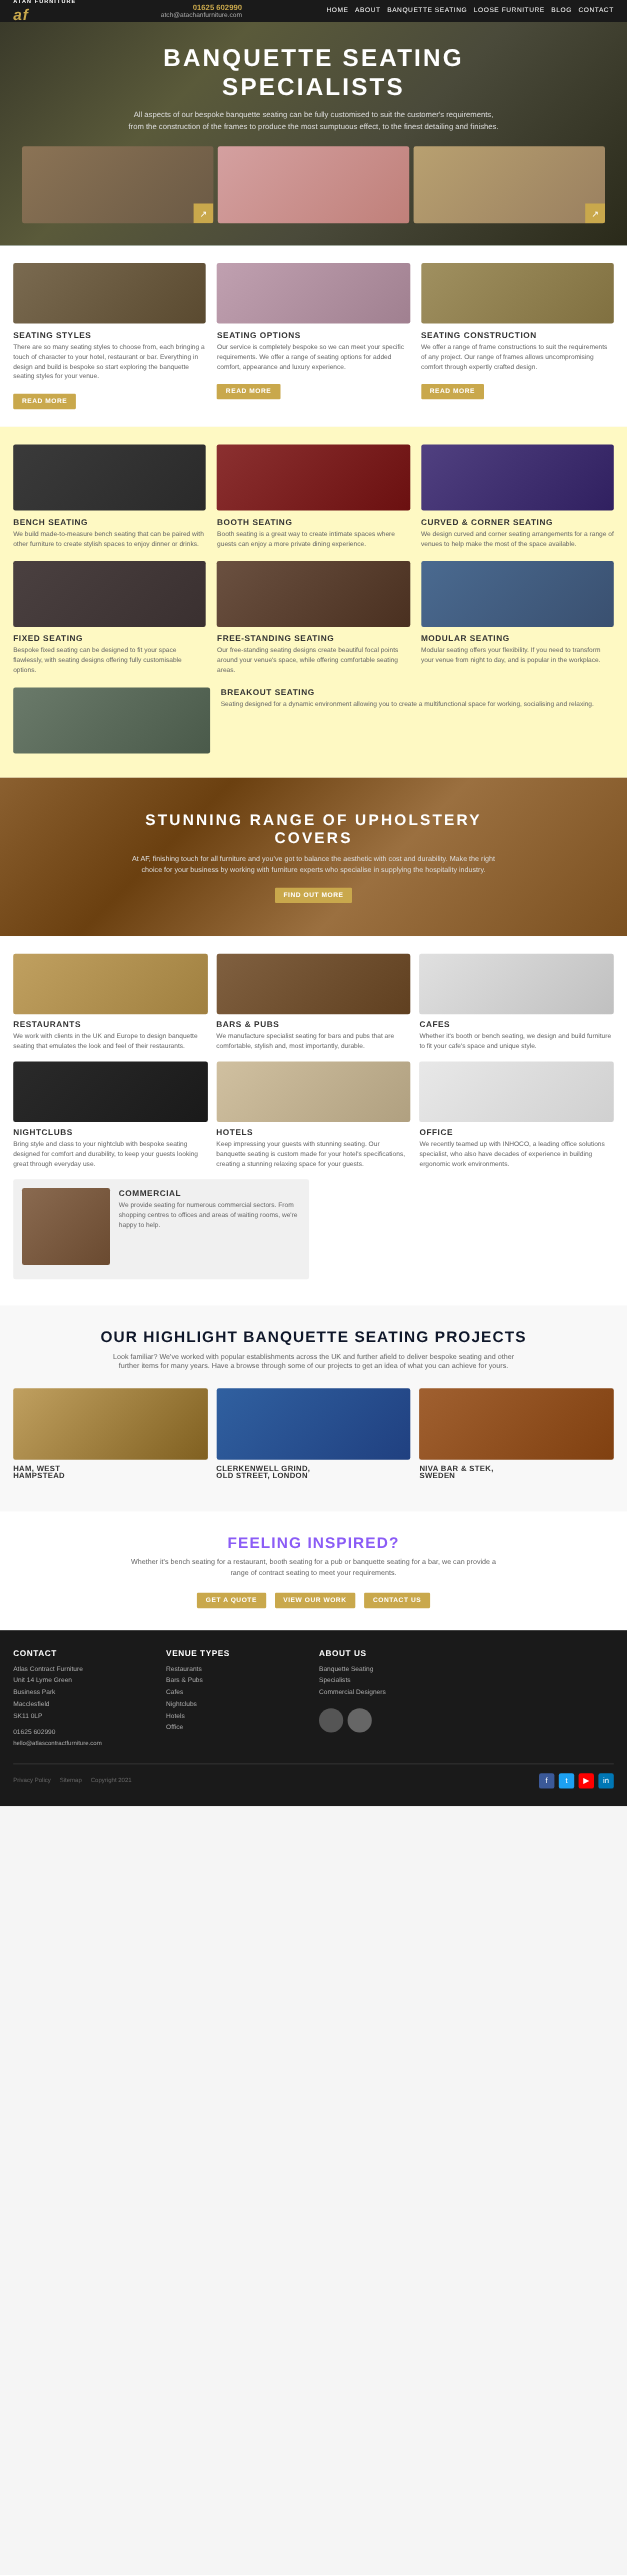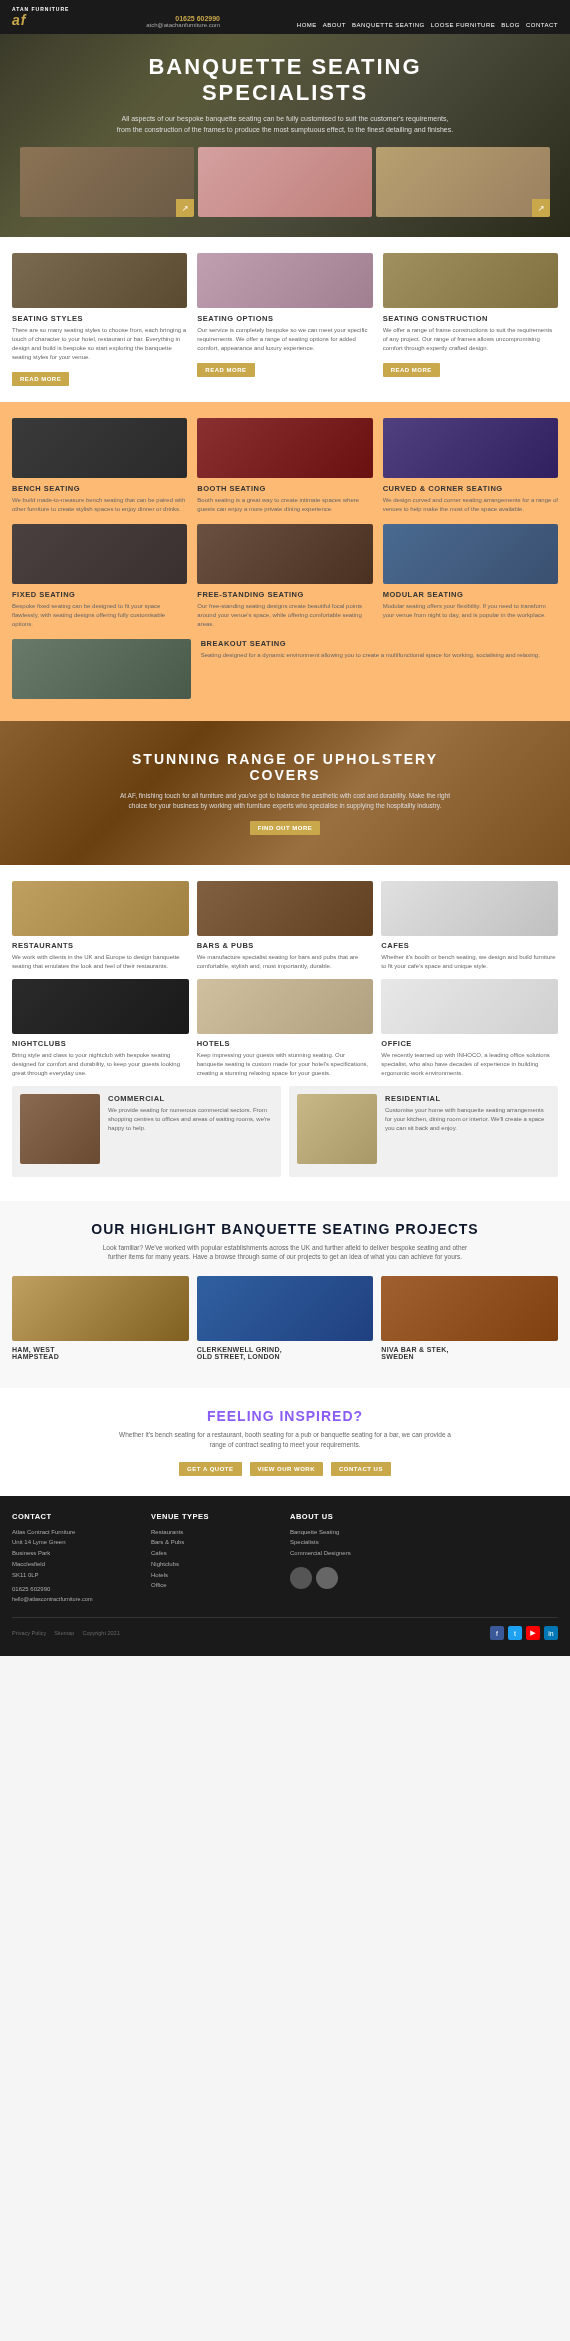--- a/index.html
+++ b/index.html
@@ -1,19 +1,19 @@
 <!DOCTYPE html>
 <html><head>
   <meta charset="utf-8">
   <style>
     * { margin: 0; padding: 0; box-sizing: border-box; }
     body { font-family: Arial, sans-serif; background: #f5f5f5; width: 570px; overflow-x: hidden; }
 
     
-    .header { background: #1a1a1a; display: flex; align-items: flex-end; justify-content: space-between; padding: 6px 12px; height: 34px; }
+    .header { background: #1a1a1a; display: flex; align-items: center; justify-content: space-between; padding: 6px 12px; height: 20px; }
     .logo { color: #c9a84c; font-size: 16px; font-weight: bold; font-style: italic; }
     .logo span { color: white; font-size: 8px; display: block; letter-spacing: 1px; }
     .nav { display: flex; gap: 6px; }
     .nav a { color: white; font-size: 6px; text-decoration: none; letter-spacing: 0.5px; }
 
     
     .hero { background: linear-gradient(rgba(0,0,0,0.5), rgba(0,0,0,0.5)), #4a6741; min-height: 160px; display: flex; flex-direction: column; align-items: center; justify-content: center; text-align: center; padding: 20px; position: relative; overflow: hidden; }
     .hero-bg { position: absolute; top: 0; left: 0; right: 0; bottom: 0; background: linear-gradient(135deg, #3a3a2a 0%, #5a5a3a 30%, #4a4a3a 60%, #2a2a1a 100%); }
     .hero h1 { color: white; font-size: 22px; font-weight: 900; text-transform: uppercase; letter-spacing: 2px; position: relative; z-index: 1; }
     .hero p { color: #ddd; font-size: 7px; max-width: 340px; margin-top: 8px; line-height: 1.5; position: relative; z-index: 1; }
@@ -29,21 +29,21 @@
     .feature-item { text-align: left; }
     .feature-img { width: 100%; height: 55px; border-radius: 2px; margin-bottom: 6px; }
     .feature-img.f1 { background: linear-gradient(135deg, #7a6a50 0%, #5a4a30 100%); }
     .feature-img.f2 { background: linear-gradient(135deg, #c0a0b0 0%, #a08090 100%); }
     .feature-img.f3 { background: linear-gradient(135deg, #a09060 0%, #807040 100%); }
     .feature-title { font-size: 7.5px; font-weight: bold; color: #333; text-transform: uppercase; letter-spacing: 0.5px; margin-bottom: 3px; }
     .feature-text { font-size: 6px; color: #666; line-height: 1.5; margin-bottom: 5px; }
     .btn-gold { background: #c9a84c; color: white; border: none; padding: 4px 8px; font-size: 6px; font-weight: bold; text-transform: uppercase; letter-spacing: 0.5px; cursor: pointer; border-radius: 1px; display: inline-block; }
 
     
-    .seating-types { background: #fdba74; padding: 16px 12px; }
+    .seating-types { background: #fef9c3; padding: 16px 12px; }
     .seating-grid { display: grid; grid-template-columns: 1fr 1fr 1fr; gap: 10px; margin-bottom: 10px; }
     .seating-item { text-align: left; }
     .seating-img { width: 100%; height: 60px; border-radius: 2px; margin-bottom: 6px; }
     .s1 { background: linear-gradient(135deg, #3a3a3a 0%, #2a2a2a 100%); }
     .s2 { background: linear-gradient(135deg, #8B3030 0%, #6B1010 100%); }
     .s3 { background: linear-gradient(135deg, #504080 0%, #302060 100%); }
     .s4 { background: linear-gradient(135deg, #4a4040 0%, #3a3030 100%); }
     .s5 { background: linear-gradient(135deg, #6a5040 0%, #4a3020 100%); }
     .s6 { background: linear-gradient(135deg, #4a6a90 0%, #3a5070 100%); }
     .s7 { background: linear-gradient(135deg, #6a7a6a 0%, #4a5a4a 100%); }
@@ -264,27 +264,20 @@
     </div>
   </div>
   <div class="venue-grid-bot">
     <div class="venue-item" style="display:flex;gap:8px;align-items:flex-start;background:#f0f0f0;padding:8px;border-radius:2px;">
       <div class="venue-img v7" style="width:80px;min-width:80px;height:70px;"></div>
       <div>
         <div class="venue-title">COMMERCIAL</div>
         <div class="venue-text">We provide seating for numerous commercial sectors. From shopping centres to offices and areas of waiting rooms, we're happy to help.</div>
       </div>
     </div>
-    <div class="venue-item" style="display:flex;gap:8px;align-items:flex-start;background:#f0f0f0;padding:8px;border-radius:2px;">
-      <div class="venue-img v8" style="width:80px;min-width:80px;height:70px;"></div>
-      <div>
-        <div class="venue-title">RESIDENTIAL</div>
-        <div class="venue-text">Customise your home with banquette seating arrangements for your kitchen, dining room or interior. We'll create a space you can sit back and enjoy.</div>
-      </div>
-    </div>
   </div>
 </section>
 
 <section class="projects">
   <h2>OUR HIGHLIGHT BANQUETTE SEATING PROJECTS</h2>
   <p>Look familiar? We've worked with popular establishments across the UK and further afield to deliver bespoke seating and other further items for many years. Have a browse through some of our projects to get an idea of what you can achieve for yours.</p>
   <div class="projects-grid">
     <div class="project-item">
       <div class="project-img p1"></div>
       <div class="project-title" style="white-space:pre-line;">HAM, WEST

